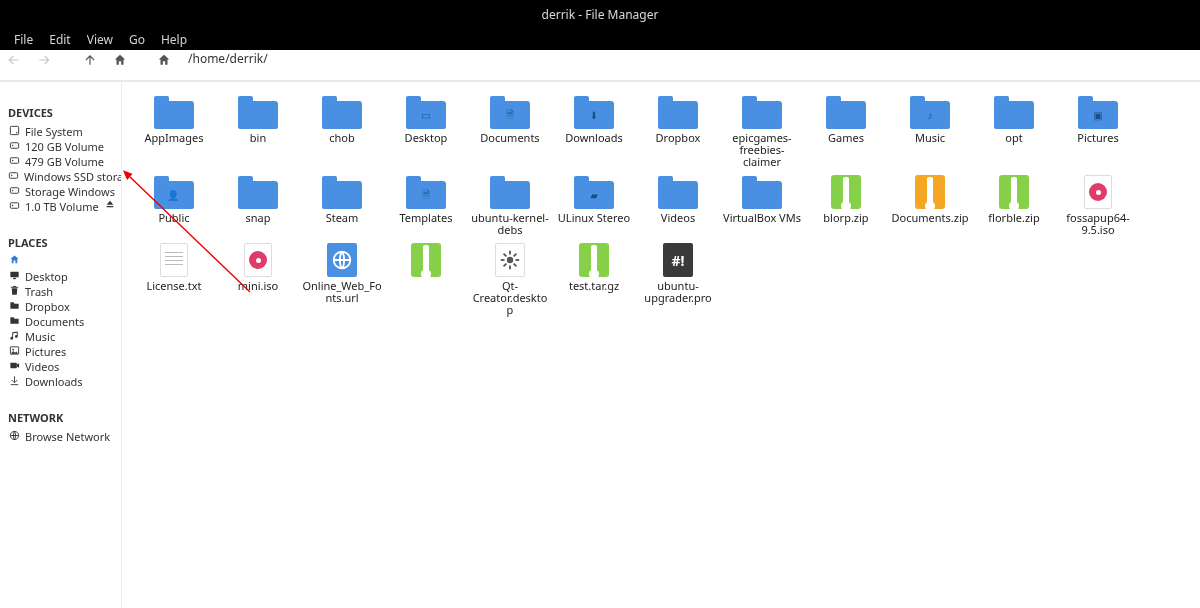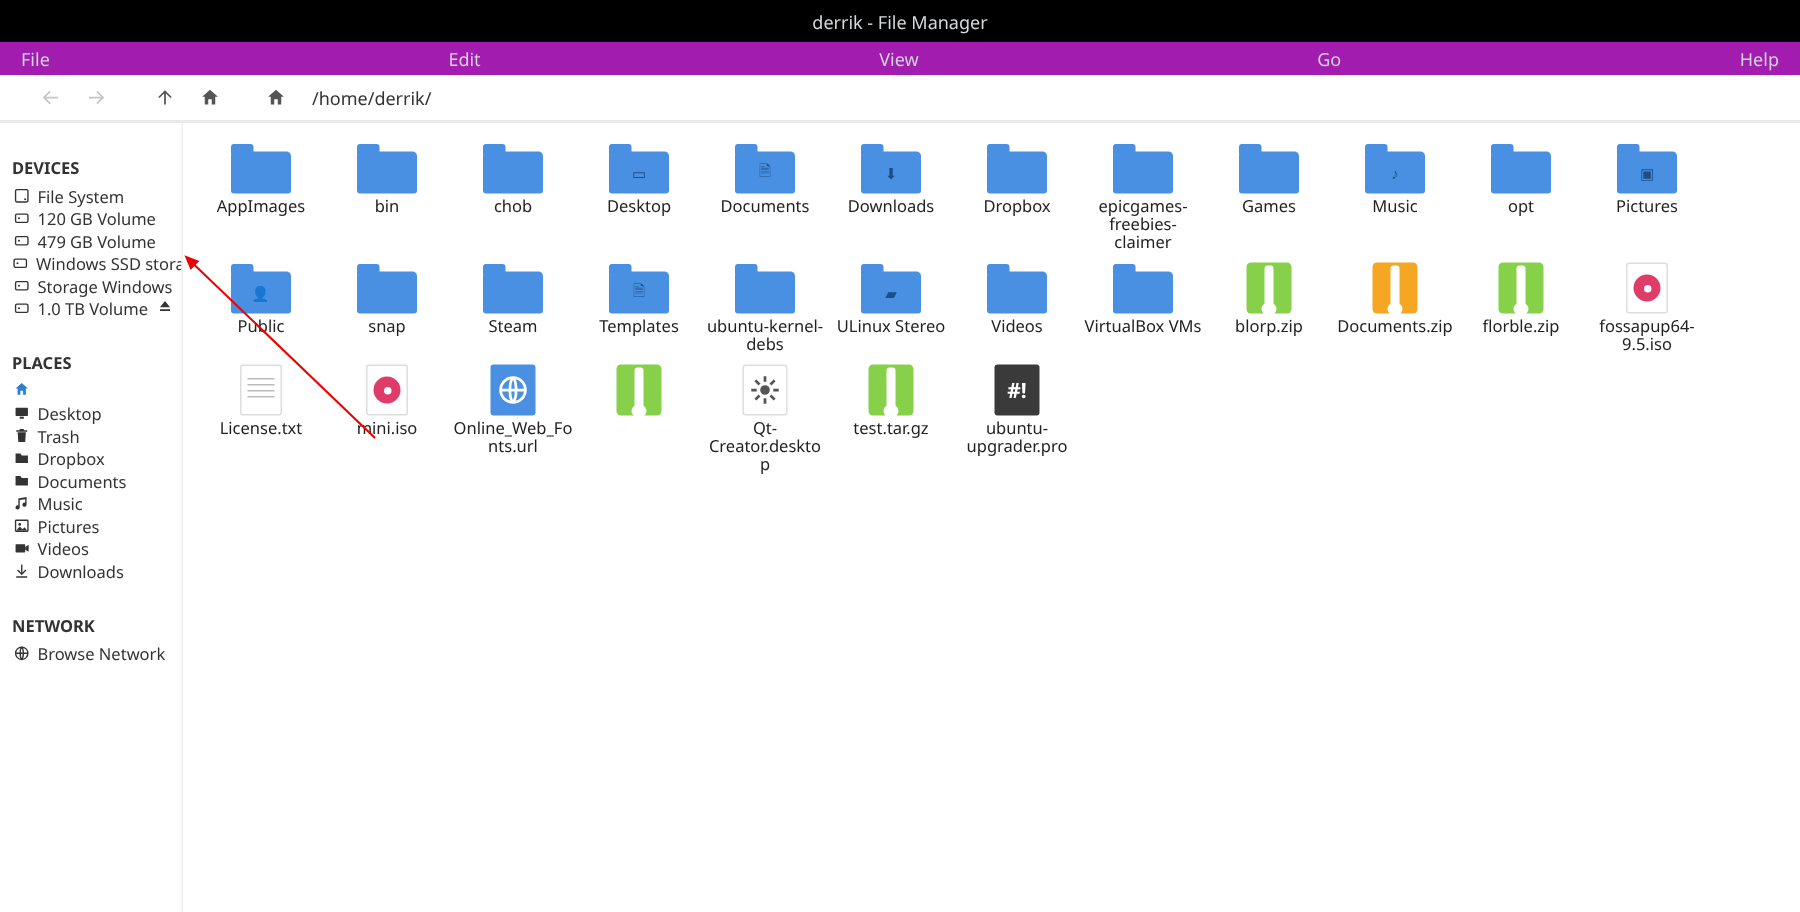--- a/index.html
+++ b/index.html
@@ -1,20 +1,20 @@
 <!DOCTYPE html>
 <html><head>
 <meta charset="utf-8">
 <style>
   * { margin: 0; padding: 0; box-sizing: border-box; }
   body { font-family: "Segoe UI", "Noto Sans", Arial, sans-serif; font-size: 12px; color: #333; background: #fff; width: 1200px; height: 608px; overflow: hidden; }
   .titlebar { height: 28px; background: #000000; color: #d6d9dc; display: flex; align-items: center; justify-content: center; font-size: 12px; position: relative; }
-  .menubar { height: 22px; background: #a21caf; color: #cfd4d9; display: flex; align-items: center; padding: 0 6px; gap: 0; font-size: 12px; justify-content: space-between; }
+  .menubar { height: 22px; background: #000000; color: #cfd4d9; display: flex; align-items: center; padding: 0 6px; gap: 0; font-size: 12px; }
   .menubar .menu-item { padding: 2px 8px; cursor: default; }
-  .toolbar { height: 32px; background: #fff; border-bottom: 2px solid #e9e9e9; display: flex; align-items: center; padding: 0 24px; gap: 10px; }
+  .toolbar { height: 32px; background: #fff; border-bottom: 2px solid #e9e9e9; display: flex; padding: 0 4px; gap: 10px; }
   .t-btn { width: 20px; height: 20px; display: flex; align-items: center; justify-content: center; color: #555; }
   .t-btn.disabled { color: #c5c5c5; }
   .path { margin-left: 4px; font-size: 12px; color: #333; }
   .main { display: flex; height: calc(608px - 28px - 22px - 32px); }
   .sidebar { width: 122px; flex: 0 0 122px; border-right: 1px solid #eee; padding: 2px 0 0 0; overflow: hidden; }
   .section-label { font-size: 11px; font-weight: 700; color: #333; padding: 5px 8px 4px 8px; letter-spacing: 0; margin-top: 16px; }
   .sb-item { display: flex; align-items: flex-start; gap: 5px; padding: 0 2px 0 8px; height: 15px; font-size: 11px; color: #333; cursor: default; white-space: nowrap; overflow: hidden; }
   .sb-item.active { color: #2d7dd2; flex-direction: column; }
   .sb-item .eject { margin-left: auto; padding-right: 4px; }
   .sb-icon { width: 12px; height: 12px; display: inline-flex; align-items: center; justify-content: center; }

